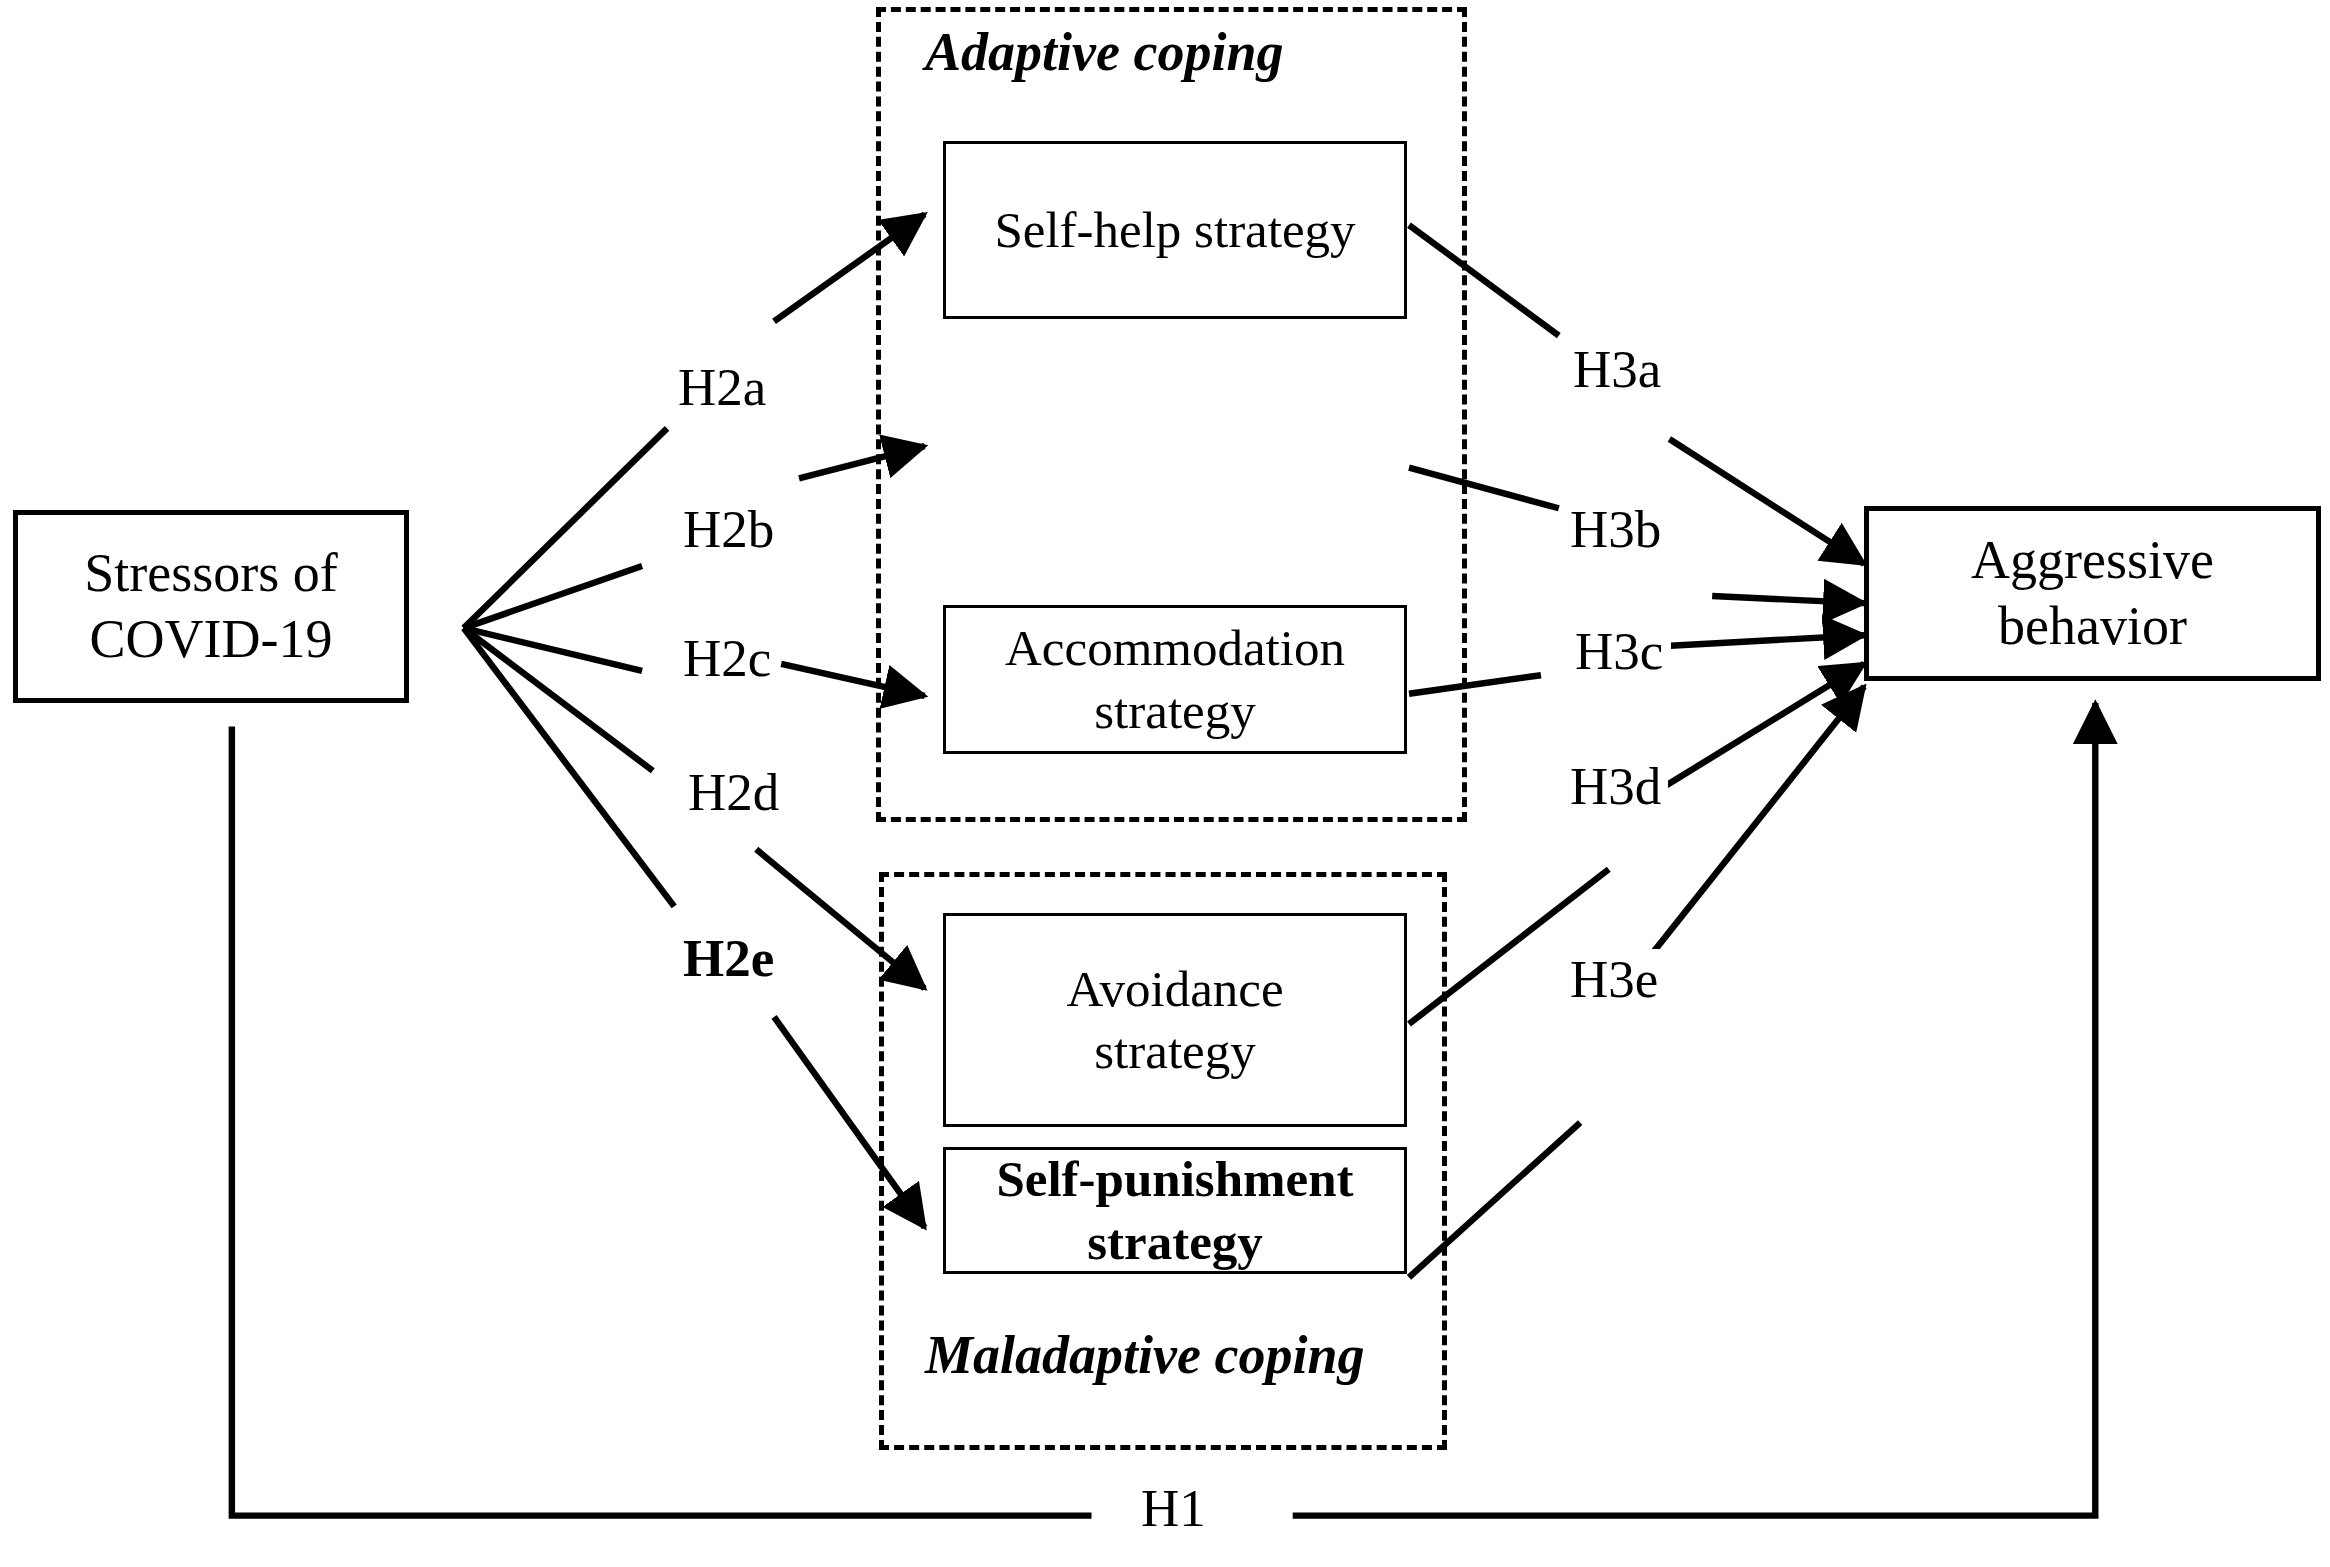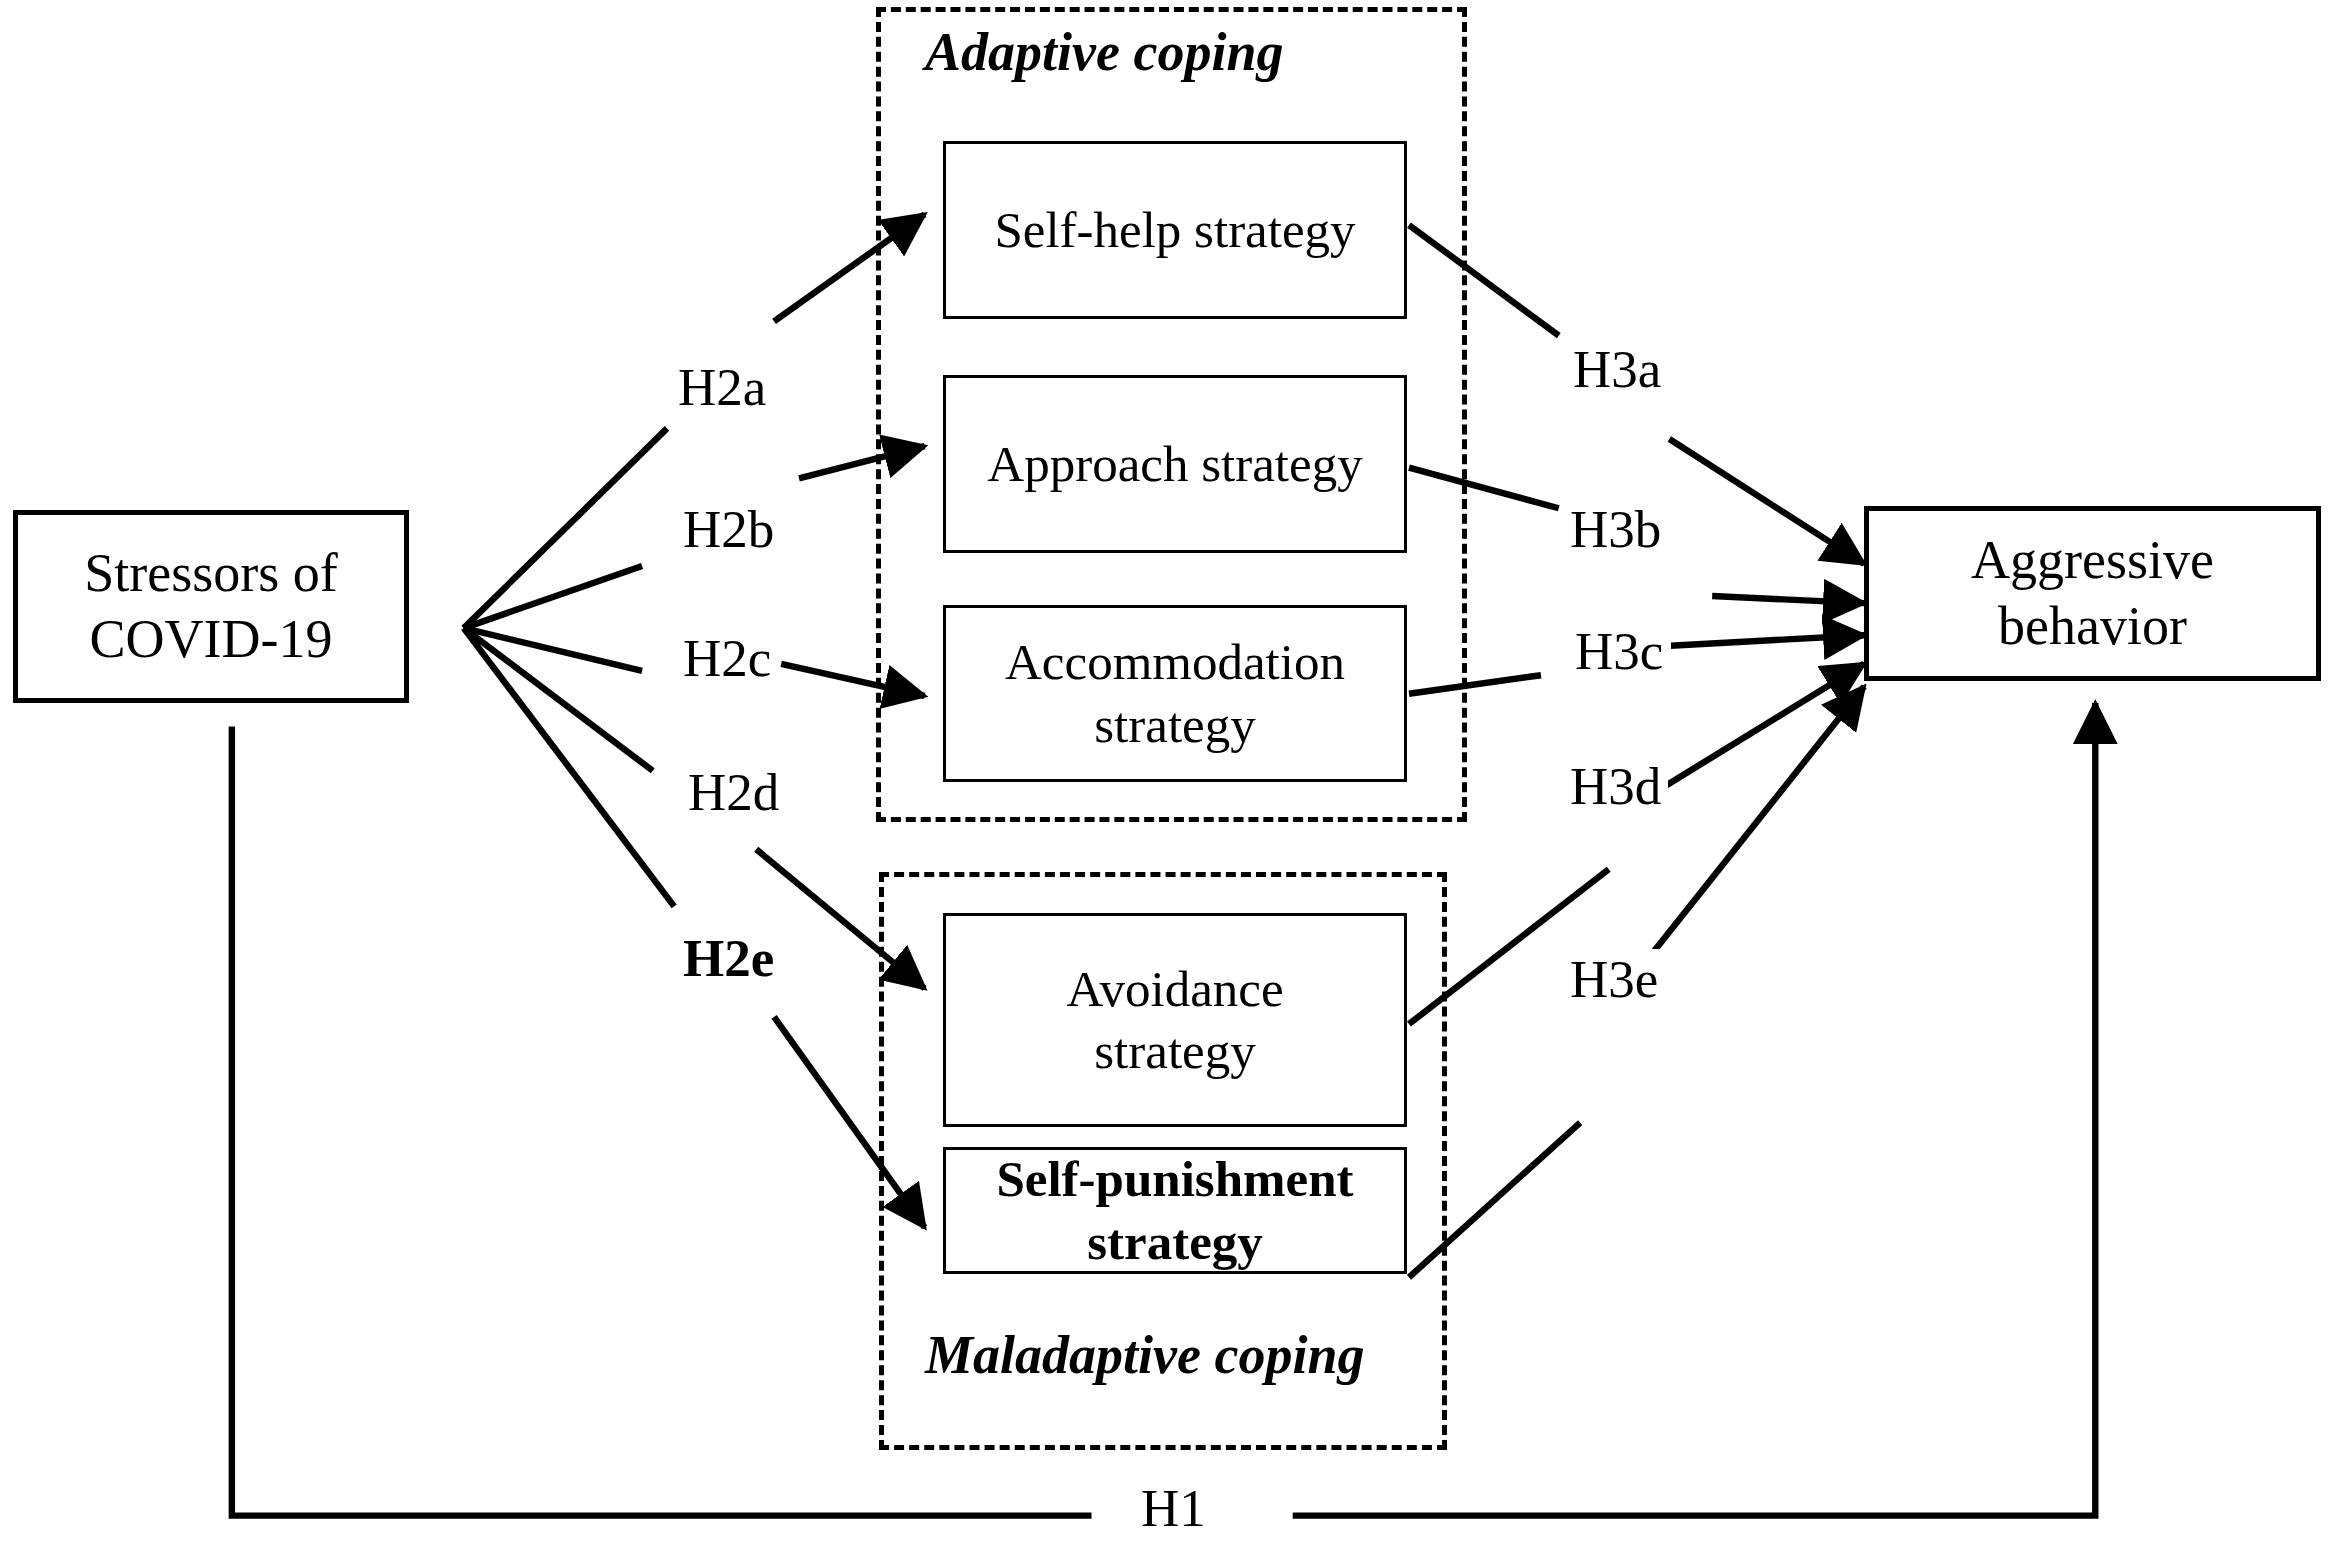--- a/index.html
+++ b/index.html
@@ -136,25 +136,22 @@
     <span>
       <span>Aggressive</span><br>
       <span>behavior</span>
     </span>
   </div>
 
   <div class="node-box node-strategy" style="left:943px; top:141px; width:464px; height:178px;">
     <span>Self-help strategy</span>
   </div>
 
-  <div class="node-box node-strategy" style="left:943px; top:375px; width:464px; height:178px;">
-    <span>Approach strategy</span>
-  </div>
 
-  <div class="node-box node-strategy" style="left:943px; top:605px; width:464px; height:177px;">
+  <div class="node-box node-strategy" style="left:943px; top:605px; width:464px; height:149px;">
     <span>
       <span>Accommodation</span><br>
       <span>strategy</span>
     </span>
   </div>
 
   <div class="node-box node-strategy" style="left:943px; top:913px; width:464px; height:214px;">
     <span>
       <span>Avoidance</span><br>
       <span>strategy</span>

